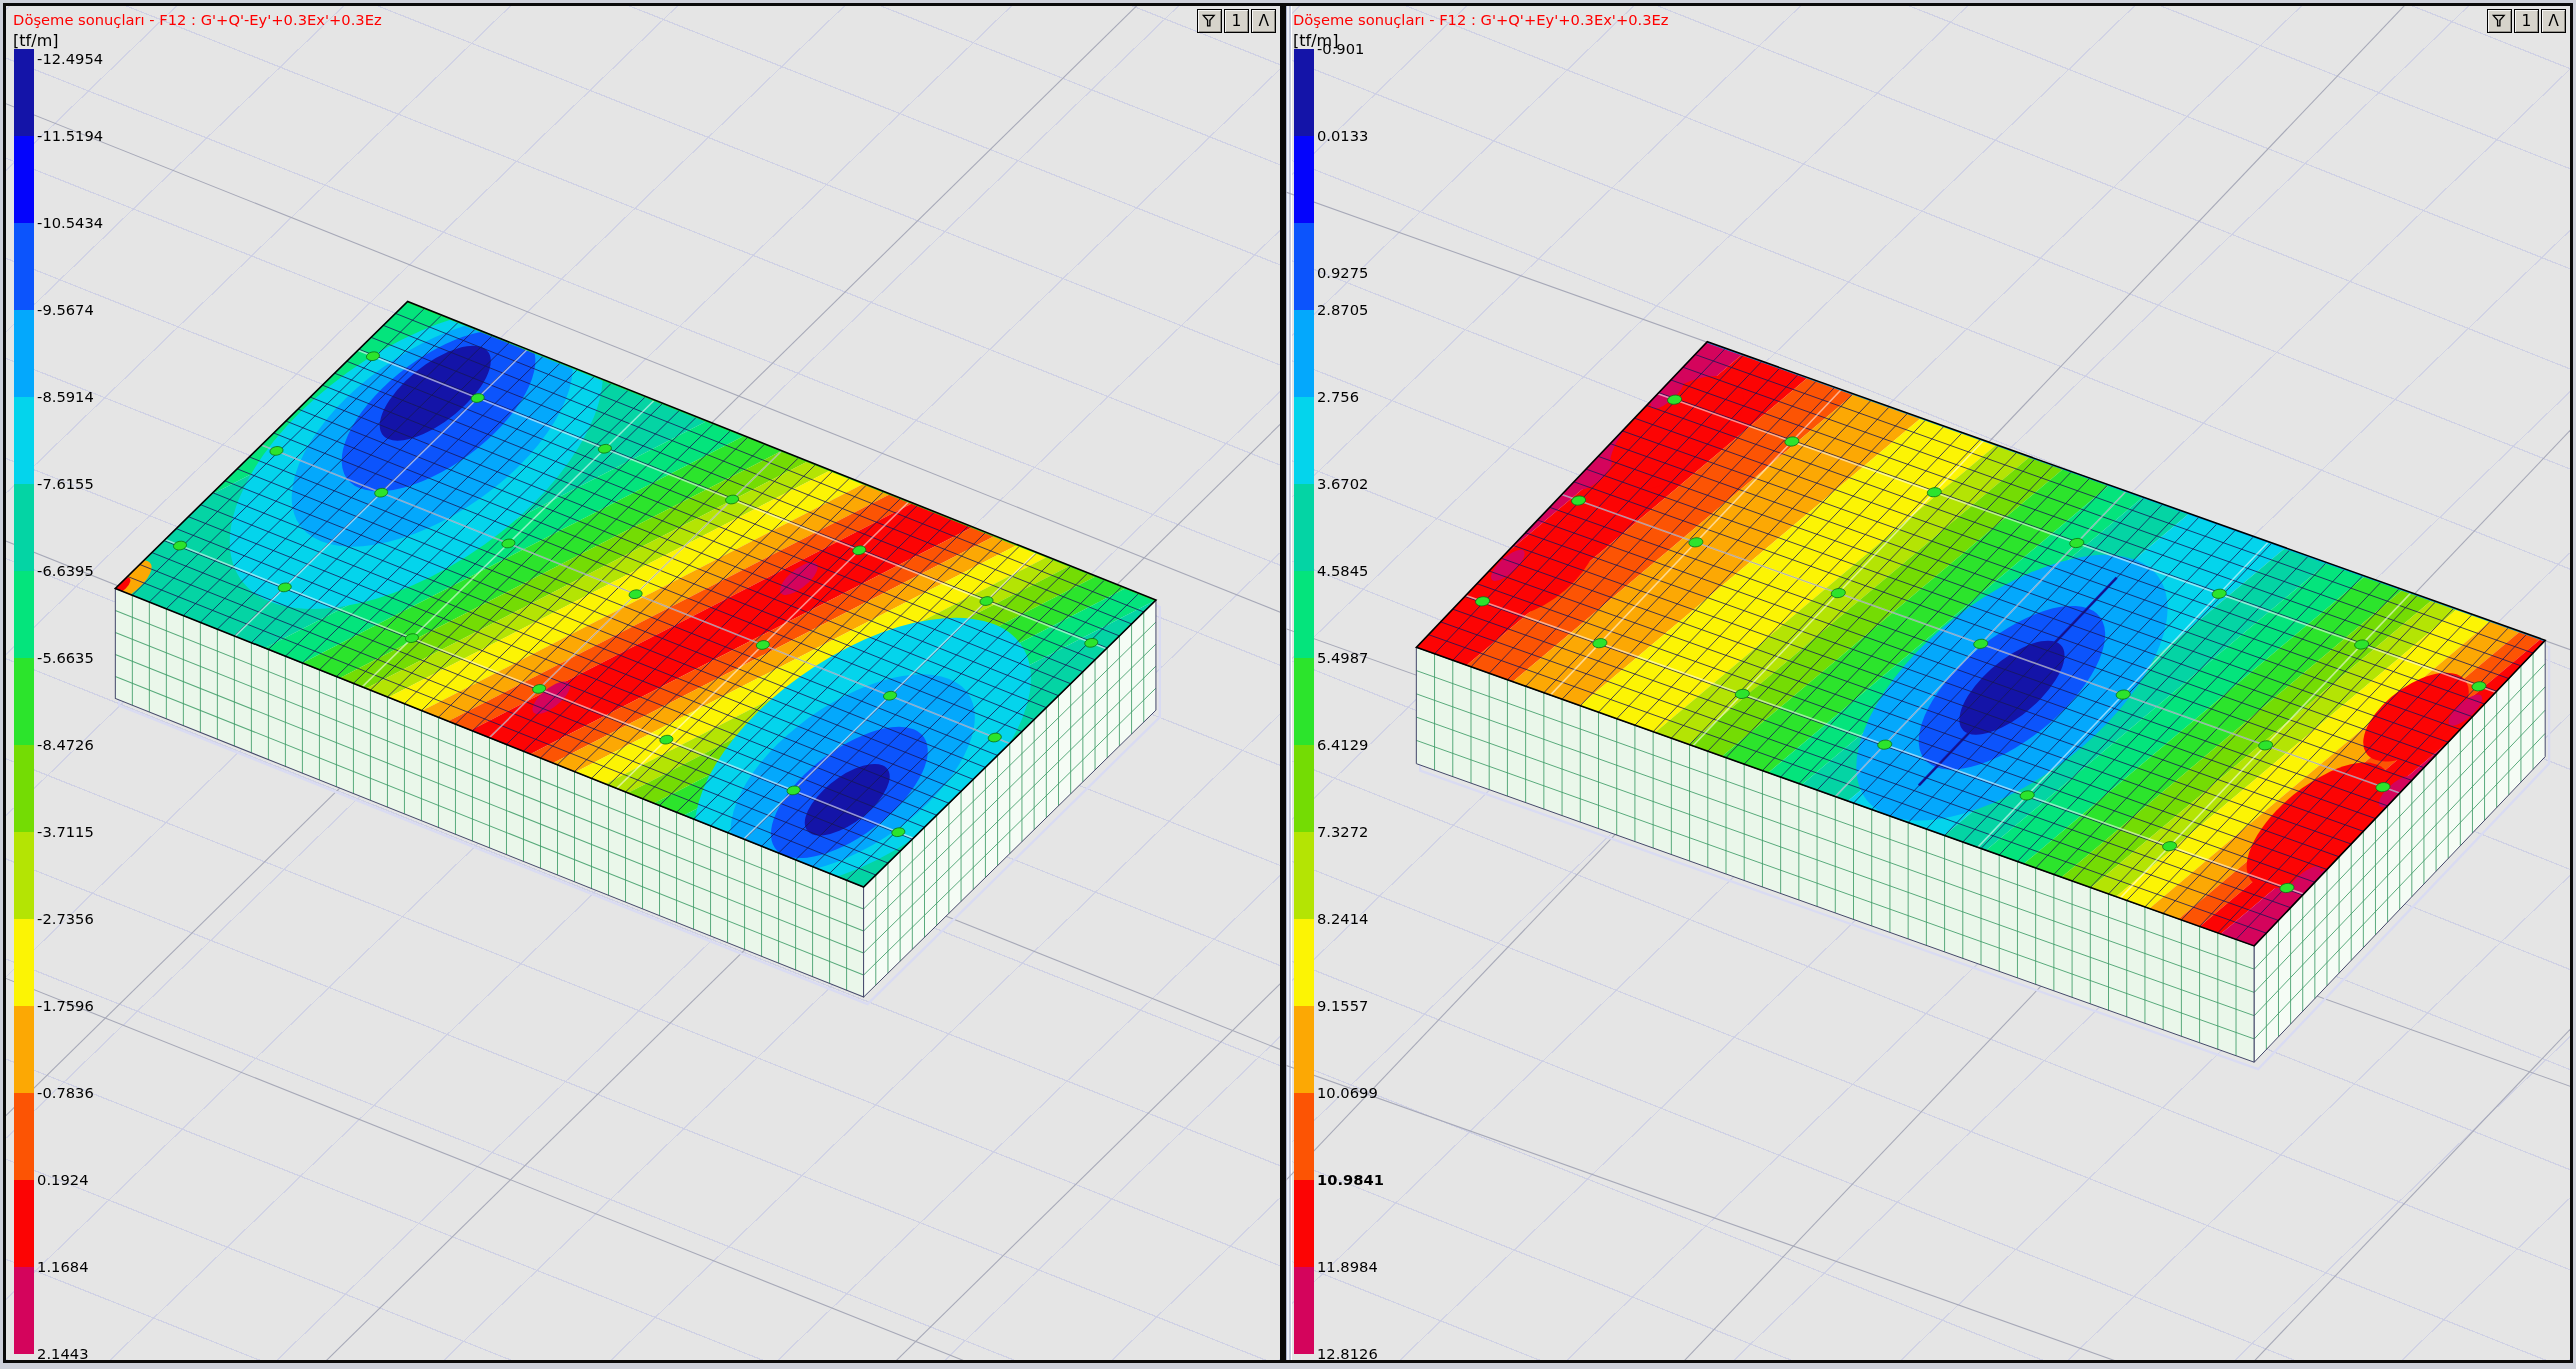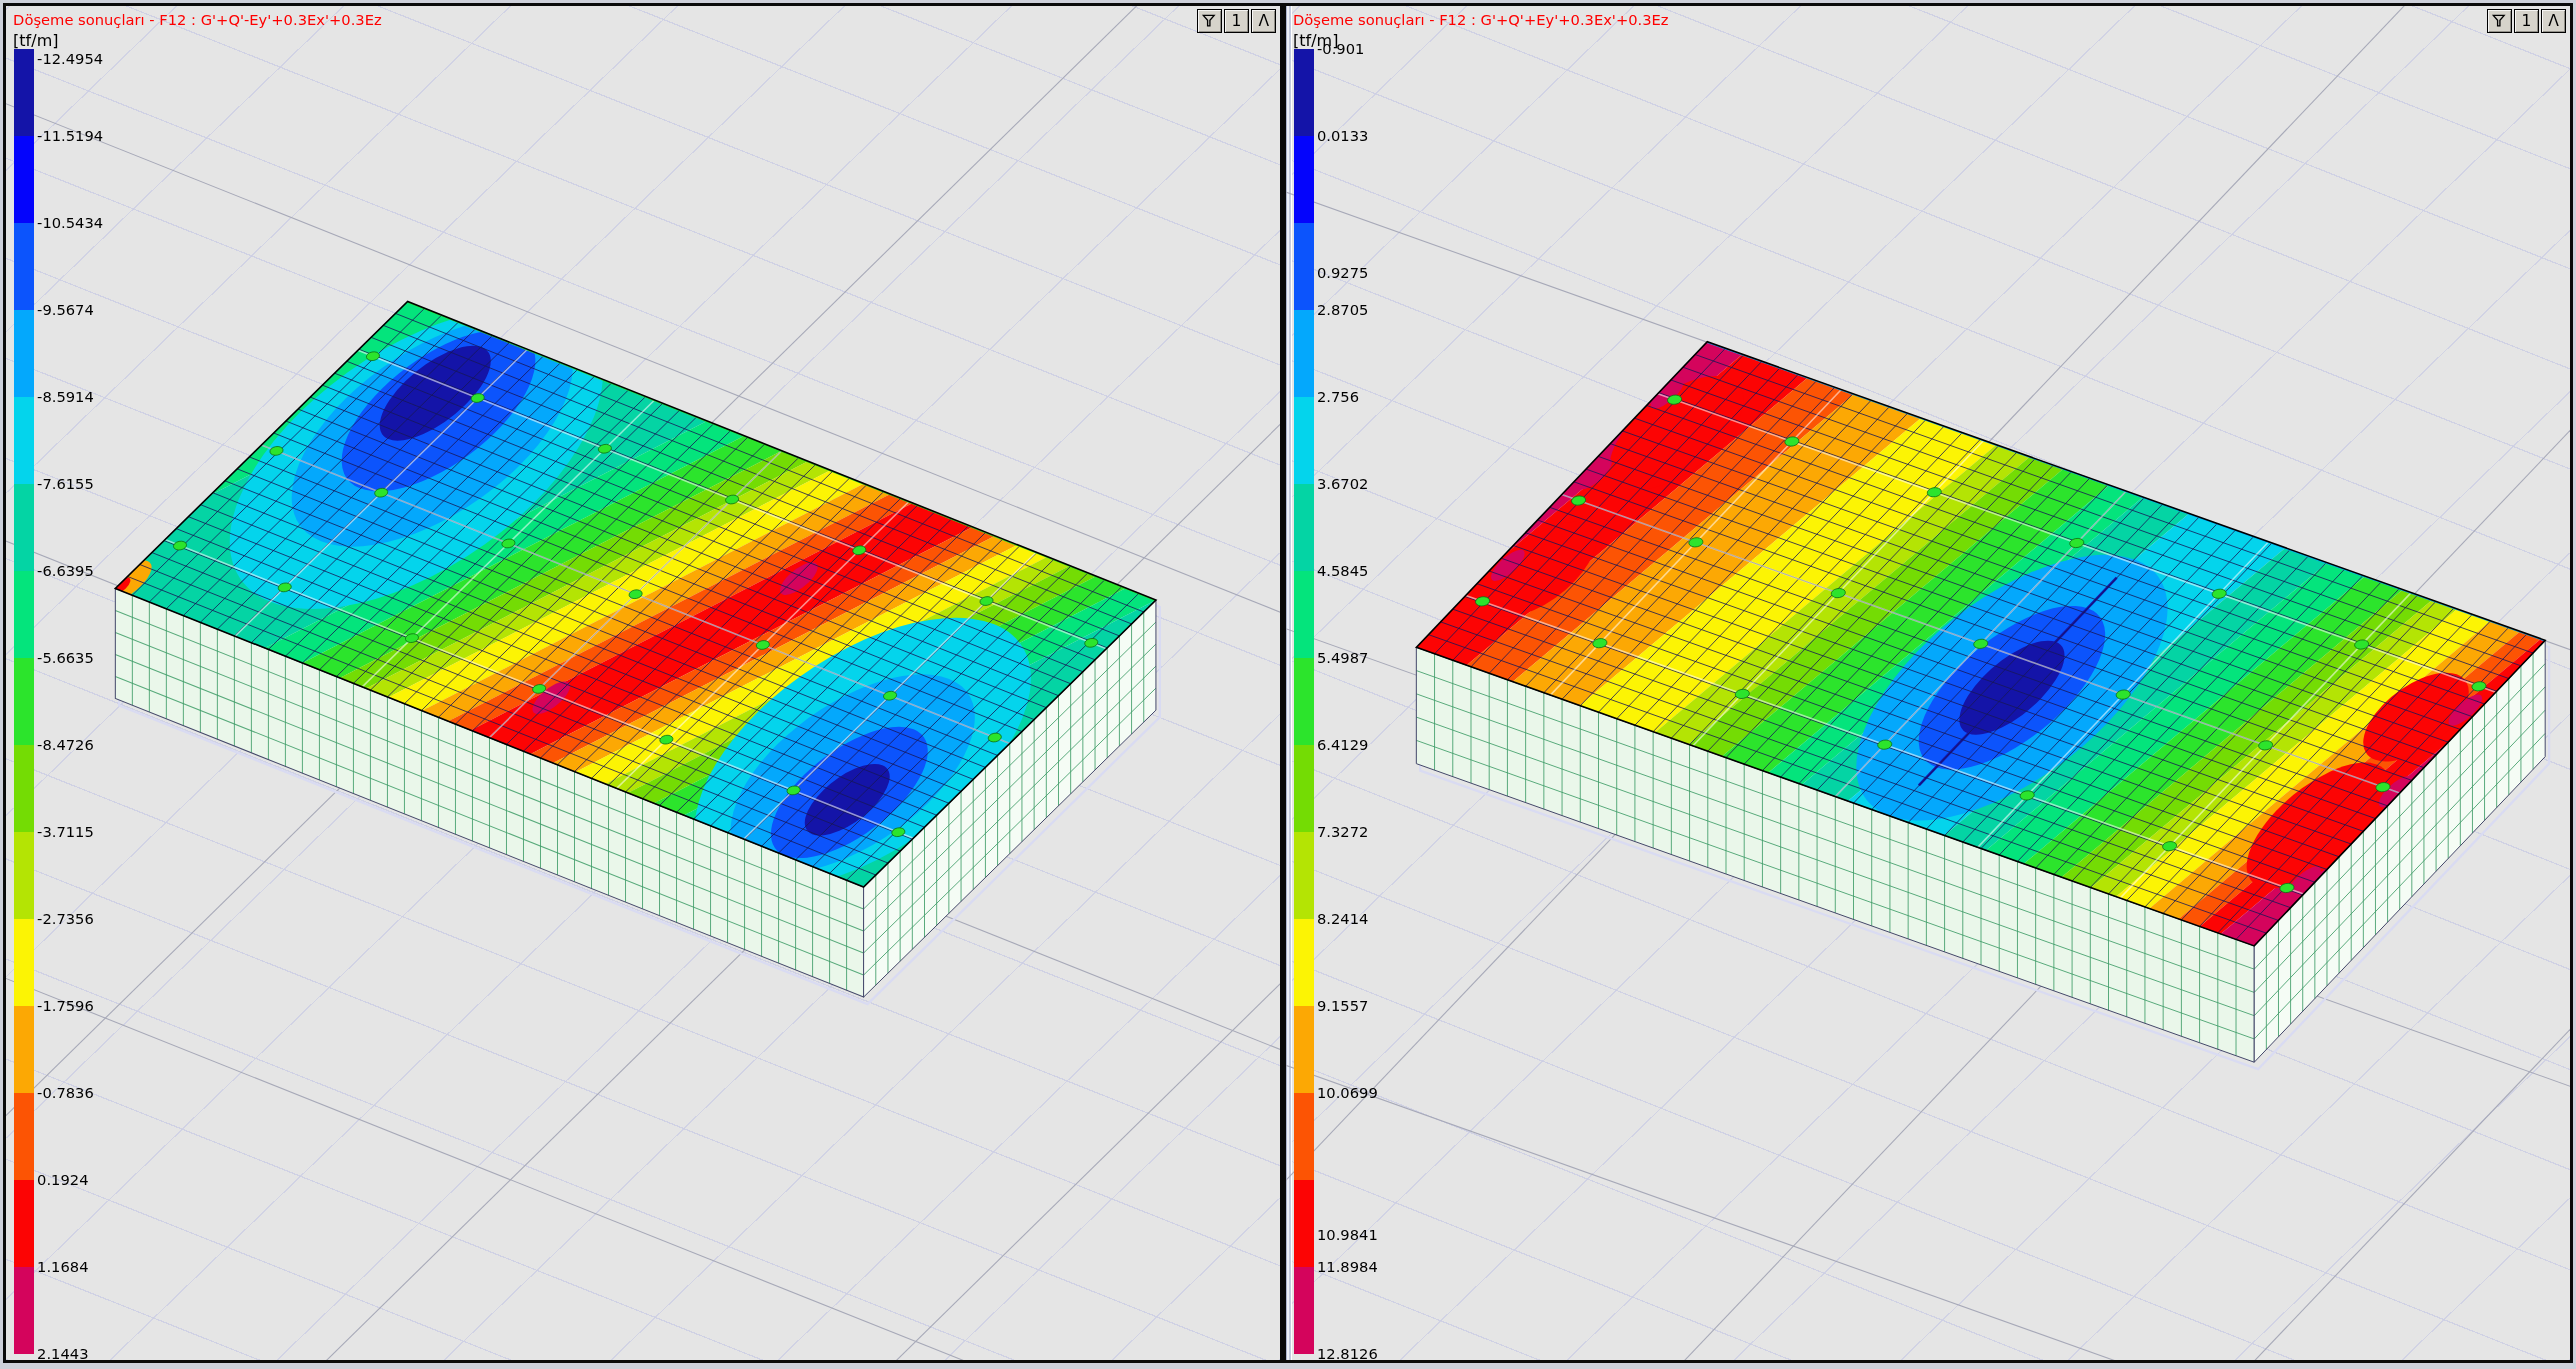--- a/index.html
+++ b/index.html
@@ -597,21 +597,21 @@
         <div class="legend-tick" style="top: 261px;">2.8705</div>
         <div class="legend-tick" style="top: 348px; text-align: right;">2.756</div>
         <div class="legend-tick" style="top: 435px;">3.6702</div>
         <div class="legend-tick" style="top: 522px;">4.5845</div>
         <div class="legend-tick" style="top: 609px;">5.4987</div>
         <div class="legend-tick" style="top: 696px;">6.4129</div>
         <div class="legend-tick" style="top: 783px;">7.3272</div>
         <div class="legend-tick" style="top: 870px;">8.2414</div>
         <div class="legend-tick" style="top: 957px;">9.1557</div>
         <div class="legend-tick" style="top: 1044px;">10.0699</div>
-        <div class="legend-tick" style="top: 1186px;">10.9841</div>
+        <div class="legend-tick" style="top: 1131px; font-weight: bold;">10.9841</div>
         <div class="legend-tick" style="top: 1218px;">11.8984</div>
         <div class="legend-tick" style="top: 1305px;">12.8126</div>
       </div>
     <div class="btn-row">
       <button class="tool-btn" title="">
         <svg width="15.5" height="15.5" viewBox="0 0 20 20">
           <path d="M3 3 H17 L11.5 9.5 V16.5 H8.5 V9.5 Z" fill="none" stroke="#000" stroke-width="1.7"></path>
         </svg>
       </button>
       <button class="tool-btn">1</button>

